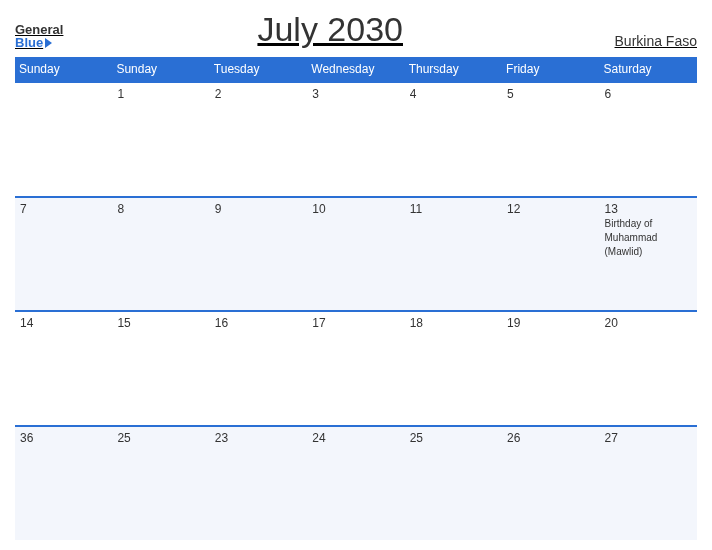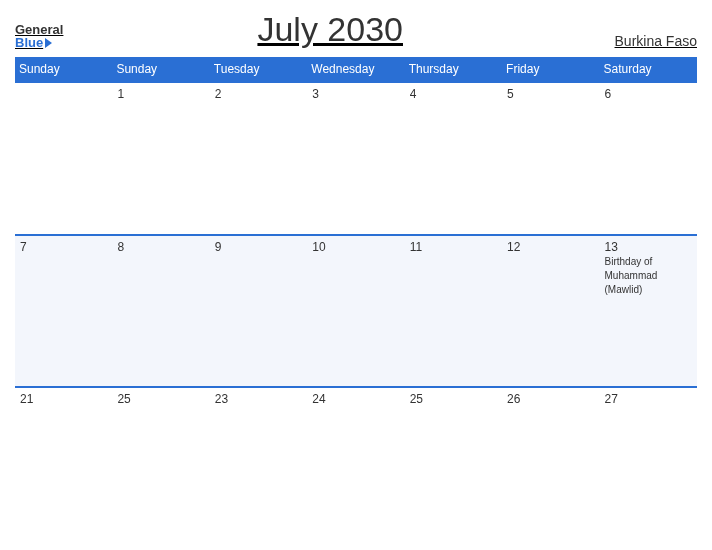--- a/index.html
+++ b/index.html
@@ -188,21 +188,44 @@
         <td>
           <span class="day-number">11</span>
         </td>
         <td>
           <span class="day-number">12</span>
         </td>
         <td><span class="day-number">13</span><span class="event-text">Birthday of Muhammad (Mawlid)</span></td>
       </tr>
       <tr>
         <td>
-          <span class="day-number">21</span>
+          <span class="day-number">14</span>
+        </td>
+        <td>
+          <span class="day-number">15</span>
+        </td>
+        <td>
+          <span class="day-number">16</span>
+        </td>
+        <td>
+          <span class="day-number">17</span>
+        </td>
+        <td>
+          <span class="day-number">18</span>
+        </td>
+        <td>
+          <span class="day-number">19</span>
+        </td>
+        <td>
+          <span class="day-number">20</span>
+        </td>
+      </tr>
+      <tr>
+        <td>
+          <span class="day-number">36</span>
         </td>
         <td>
           <span class="day-number">25</span>
         </td>
         <td>
           <span class="day-number">23</span>
         </td>
         <td>
           <span class="day-number">24</span>
         </td>

